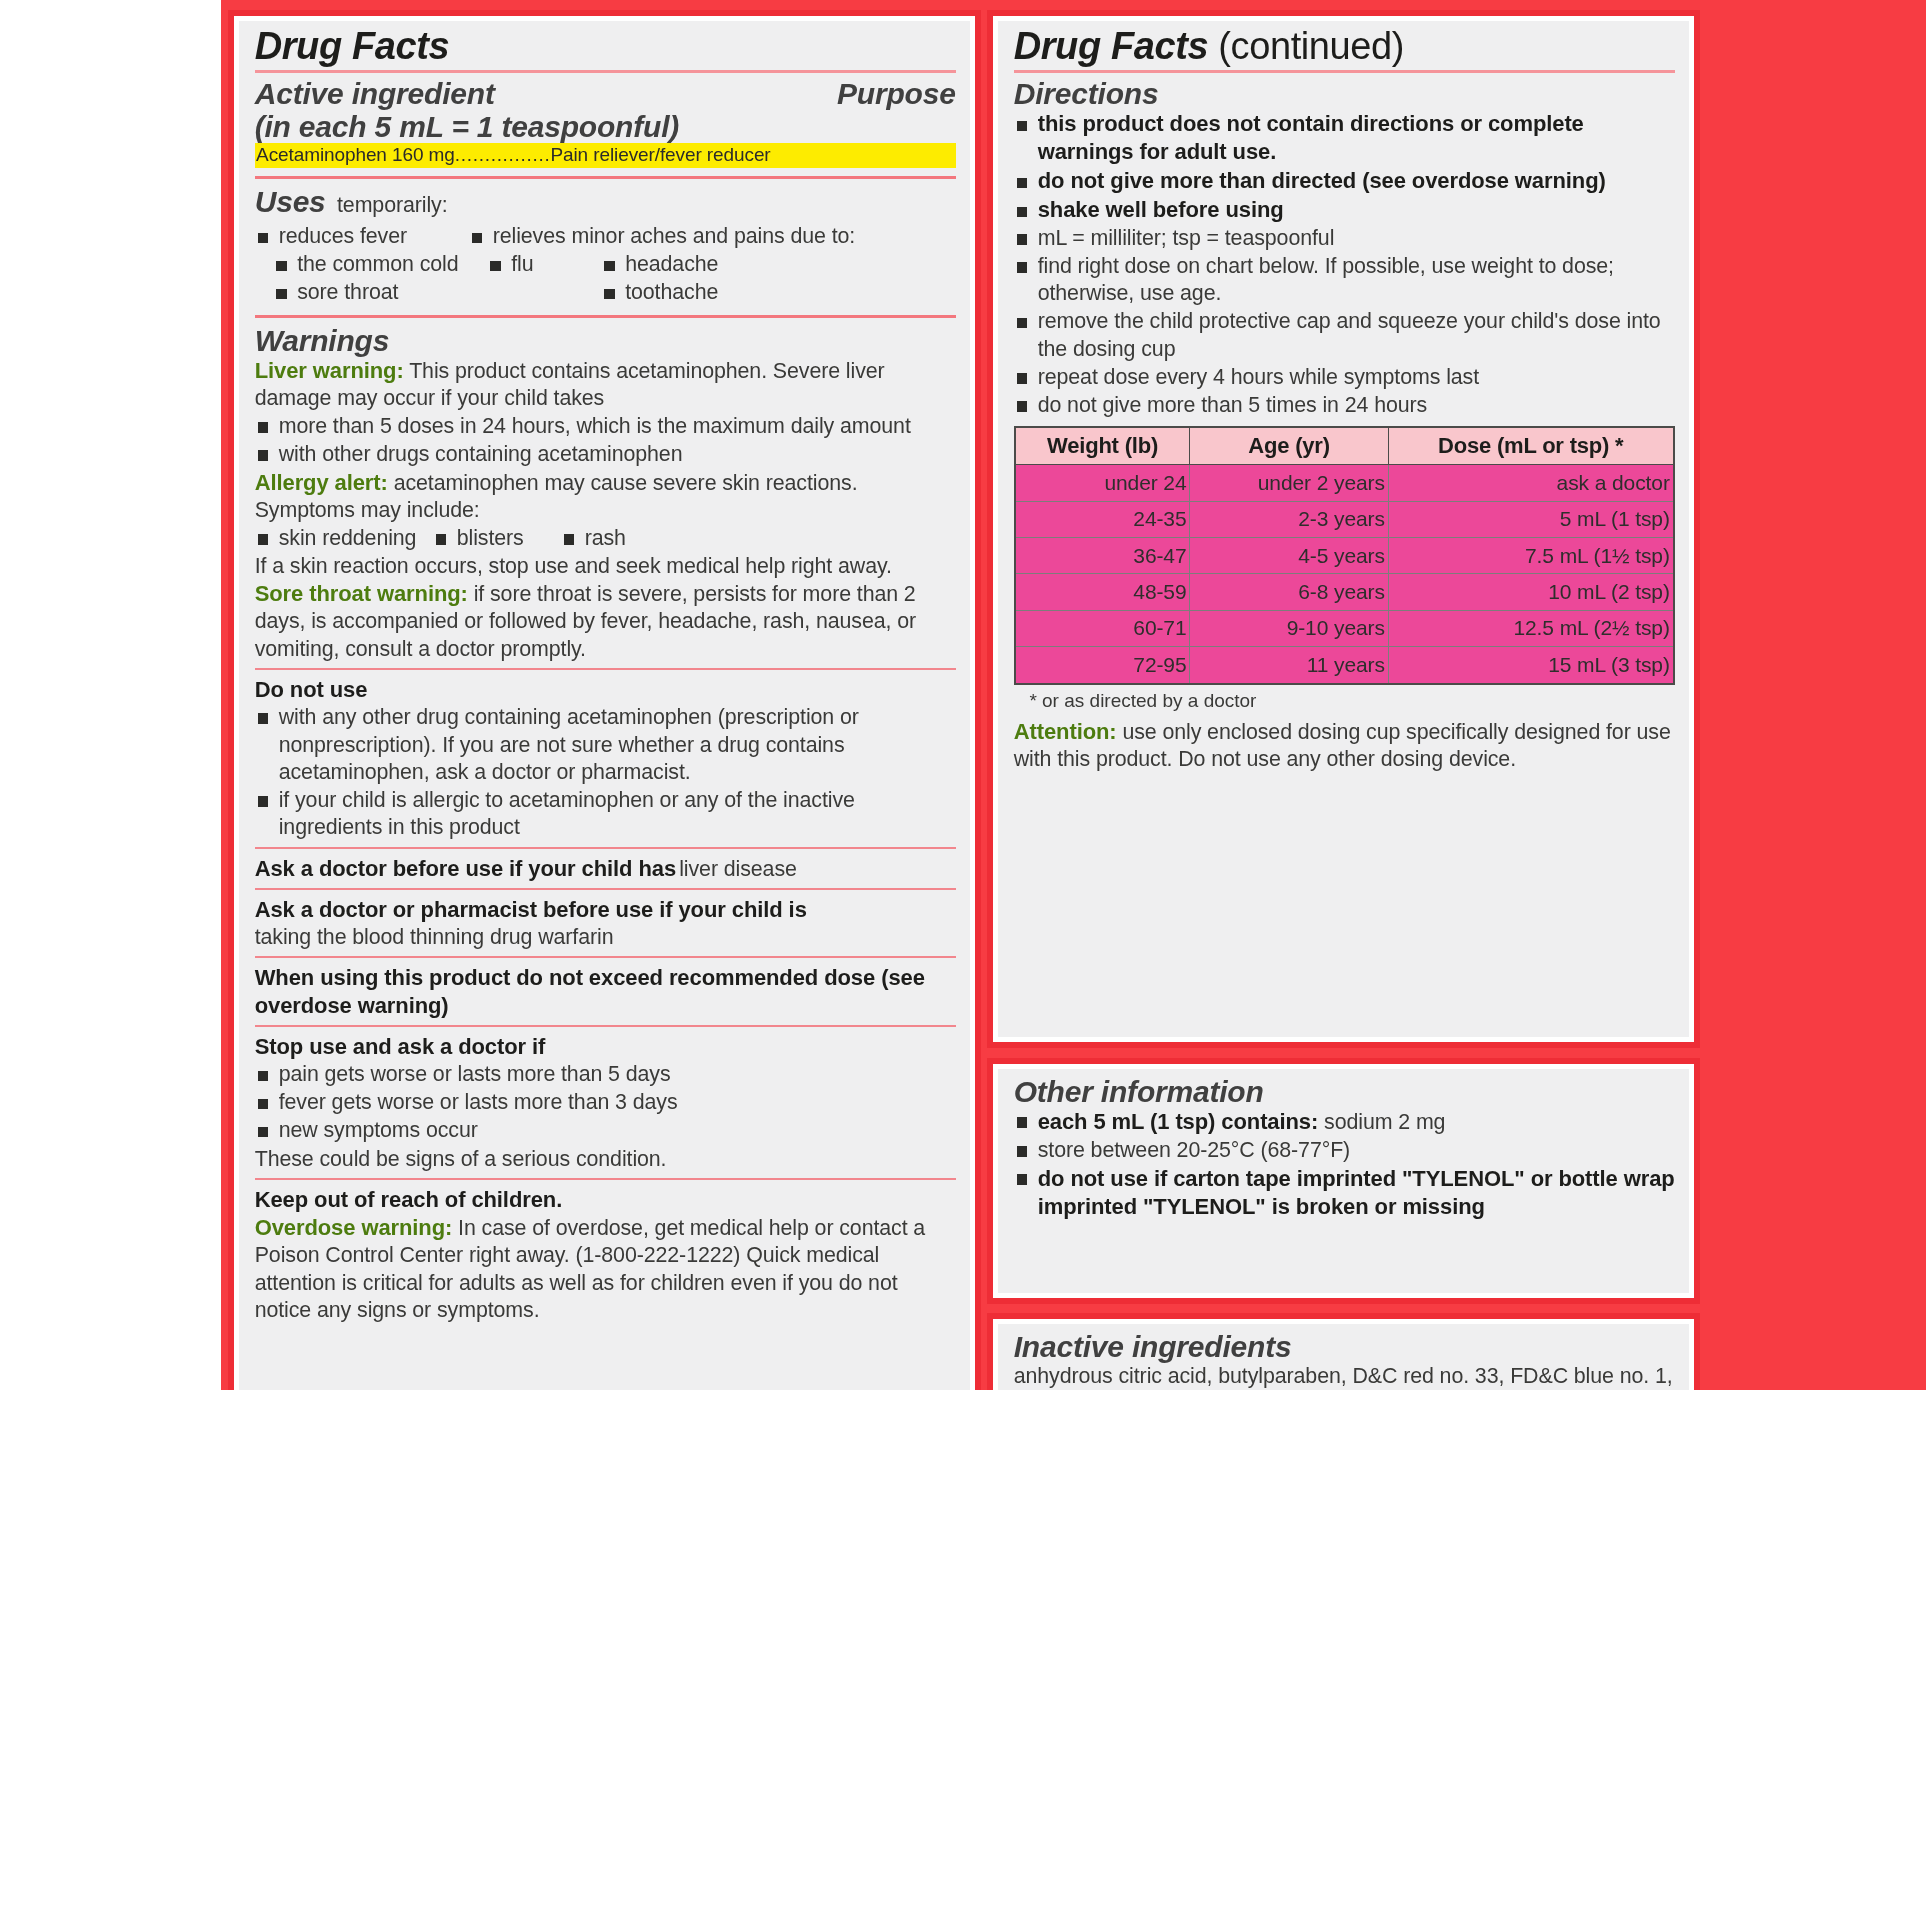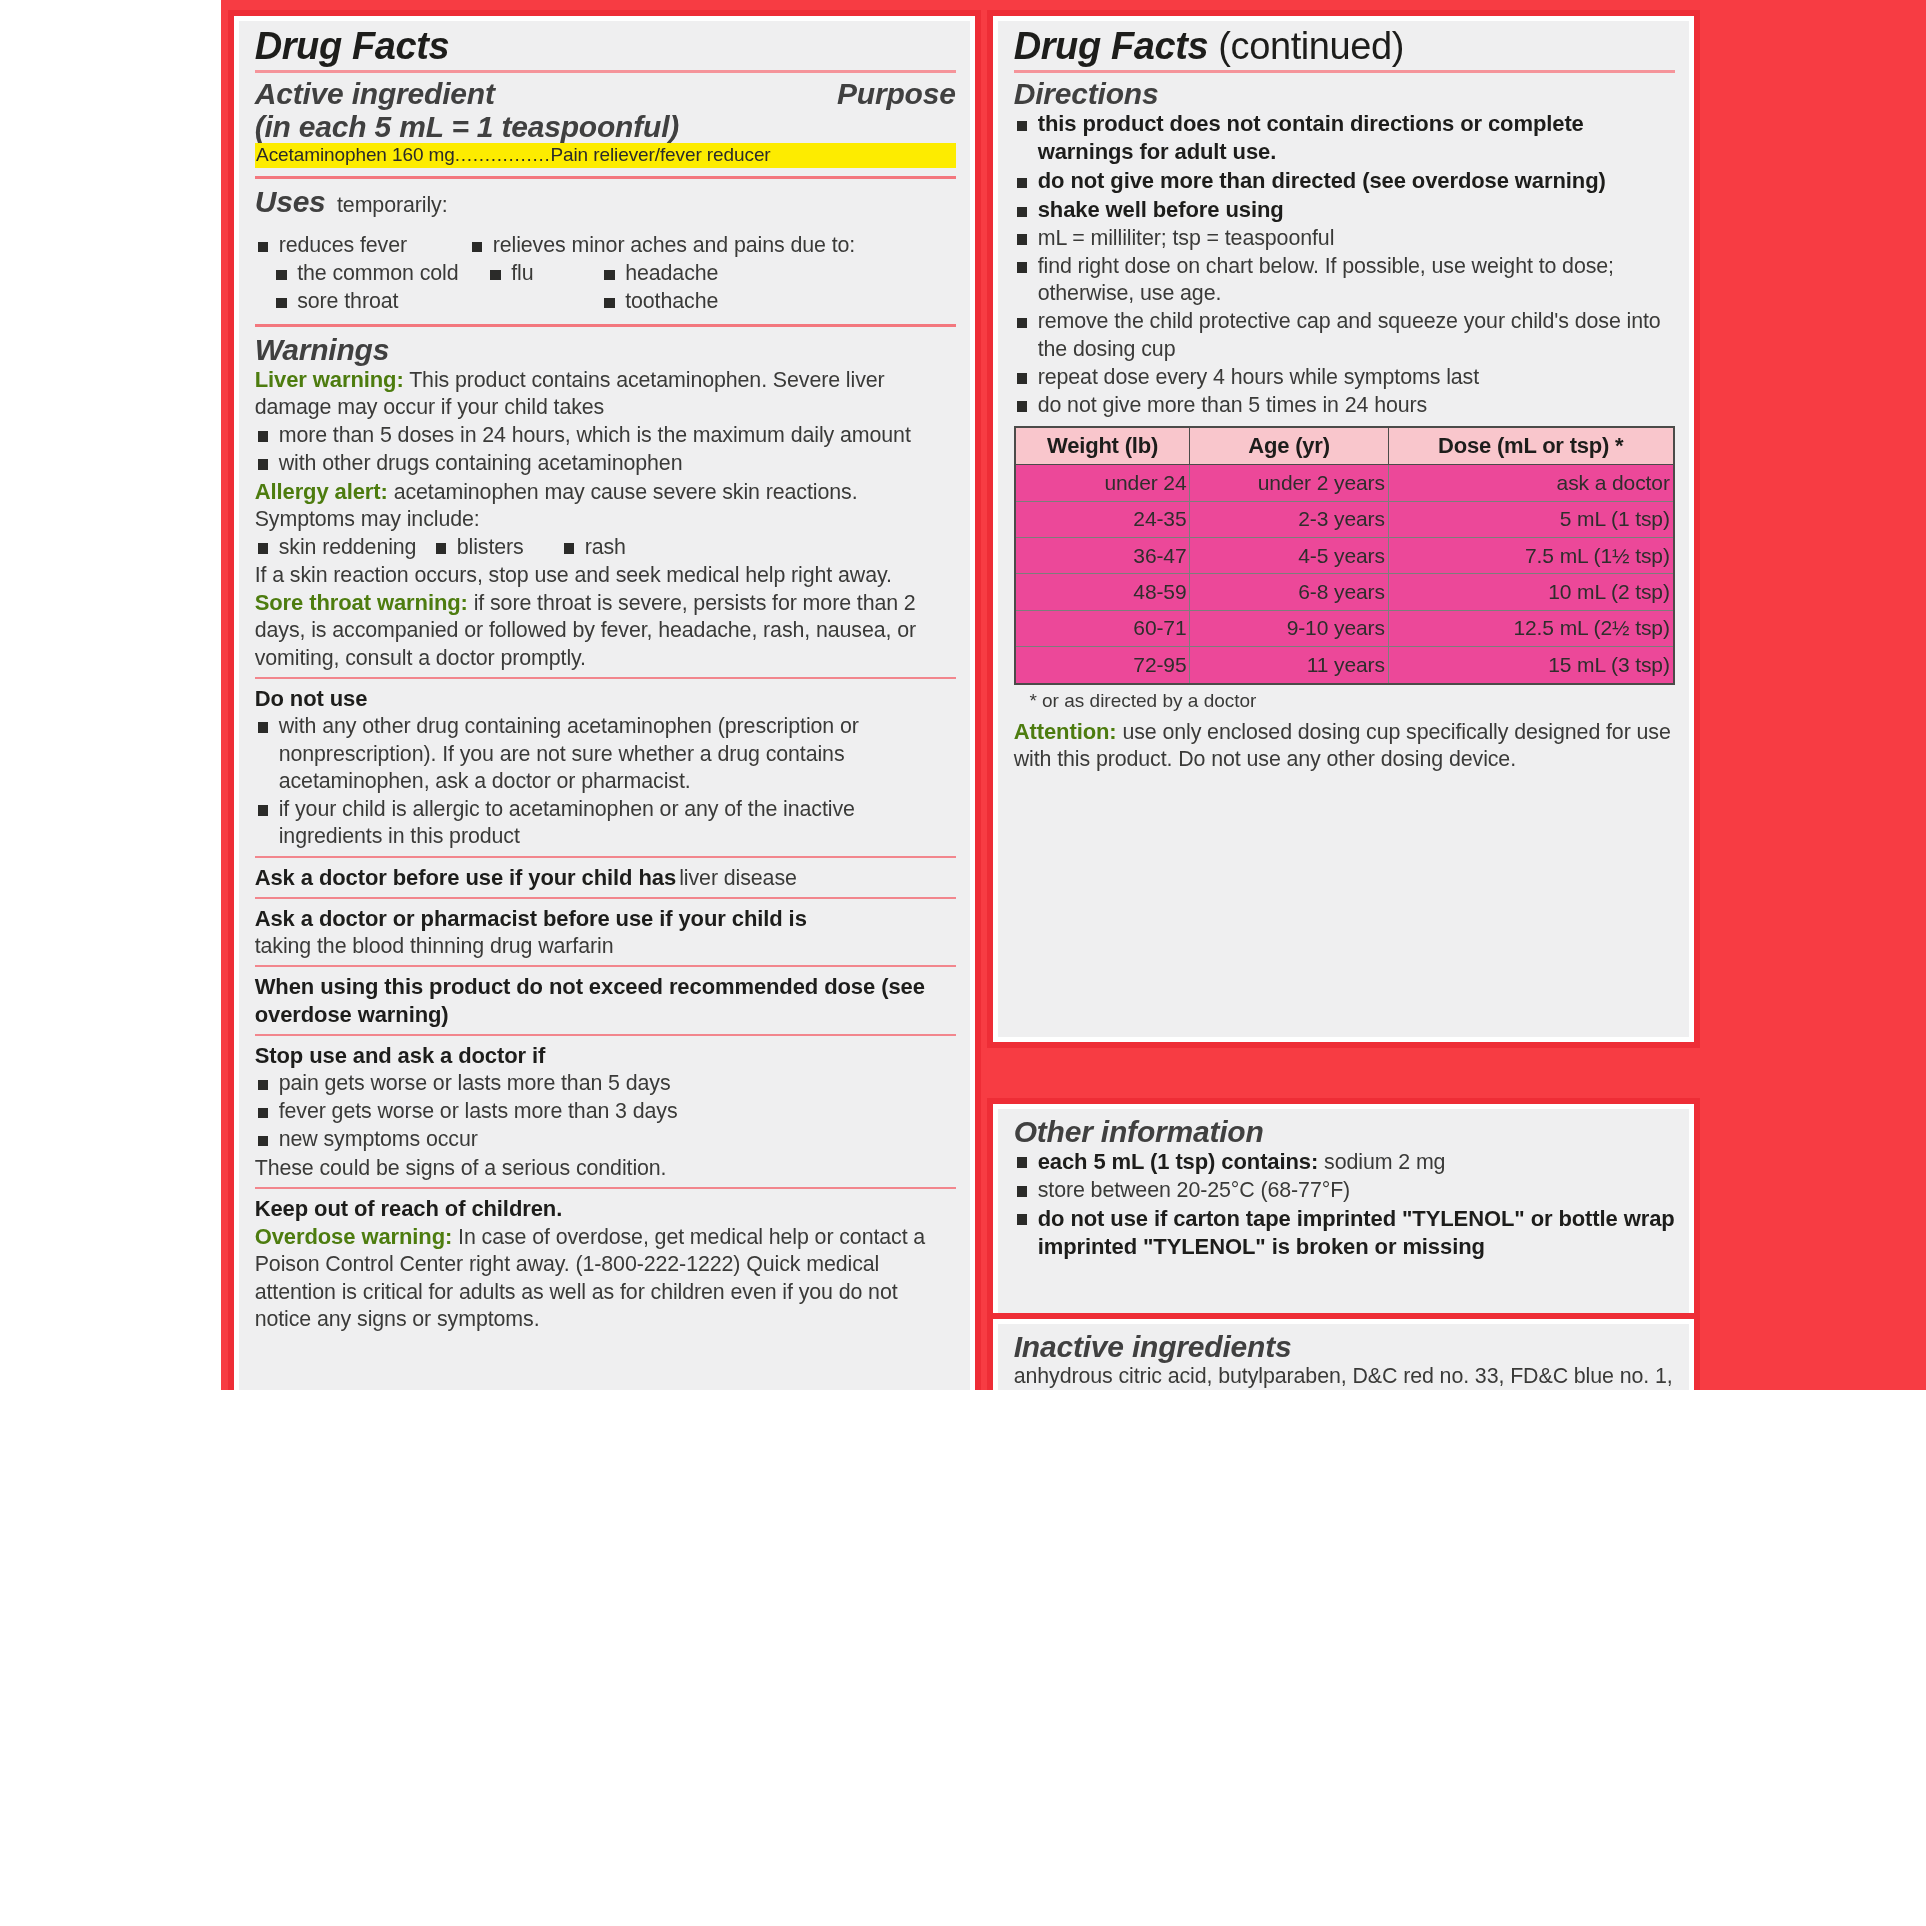--- a/index.html
+++ b/index.html
@@ -31,21 +31,21 @@
   }
   .panel-inner{
     background:#efeff0;
     margin:5px;
     box-sizing:border-box;
     height:calc(100% - 10px);
     overflow:hidden;
   }
   .col-left{ left:228px; top:10px; width:753px; height:1906px; }
   .col-right-1{ left:987px; top:10px; width:713px; height:1038px; }
-  .col-right-2{ left:987px; top:1098px; width:713px; height:246px; }
+  .col-right-2{ left:987px; top:1058px; width:713px; height:246px; }
   .col-right-3{ left:987px; top:1313px; width:713px; height:232px; }
   .col-right-4{ left:987px; top:1553px; width:713px; height:111px; }
 
   .pad{ padding:5.7px 14.3px 5.7px 15.7px; }
 
   
   .t-title{
     font-size:38px;font-weight:bold;font-style:italic;color:#1d1d1b;
     letter-spacing:-0.4px;line-height:1.04;
   }
@@ -105,21 +105,21 @@
     letter-spacing:-0.1px;
   }
   .table-note{font-size:19px;color:#3a3a38;margin-top:5.7px;padding-left:15.7px;}
 
   
   .arrow-wrap{
     position:absolute;right:24px;bottom:17px;width:50px;height:37px;
   }
 
   .uses-head{display:flex;align-items:baseline;gap:11.4px;}
-  .uses-grid{margin-top:13px;}
+  .uses-grid{margin-top:4px;}
   .uses-line{display:flex;}
   .uses-line .c1{width:214px;}
   .uses-line .c2{width:auto;}
   .sub-ind{padding-left:18.5px;}
   .q-title{font-size:30px;font-weight:bold;font-style:italic;color:#1d1d1b;line-height:1.1;}
   .q-body{font-size:21.4px;color:#3a3a38;line-height:1.3;}
   .nowrap{white-space:nowrap;}
 </style>
 </head>
 <body>

